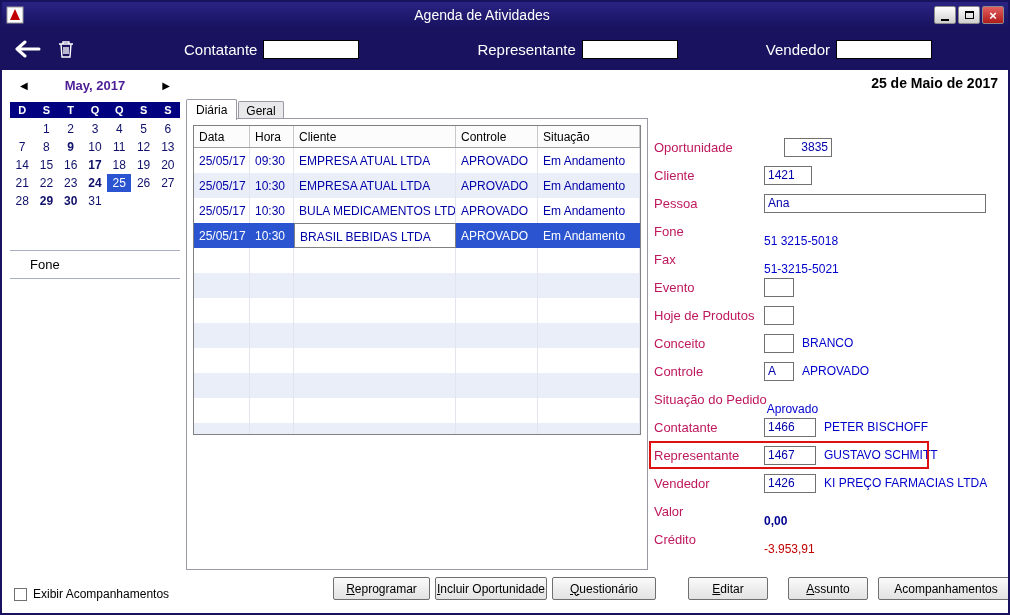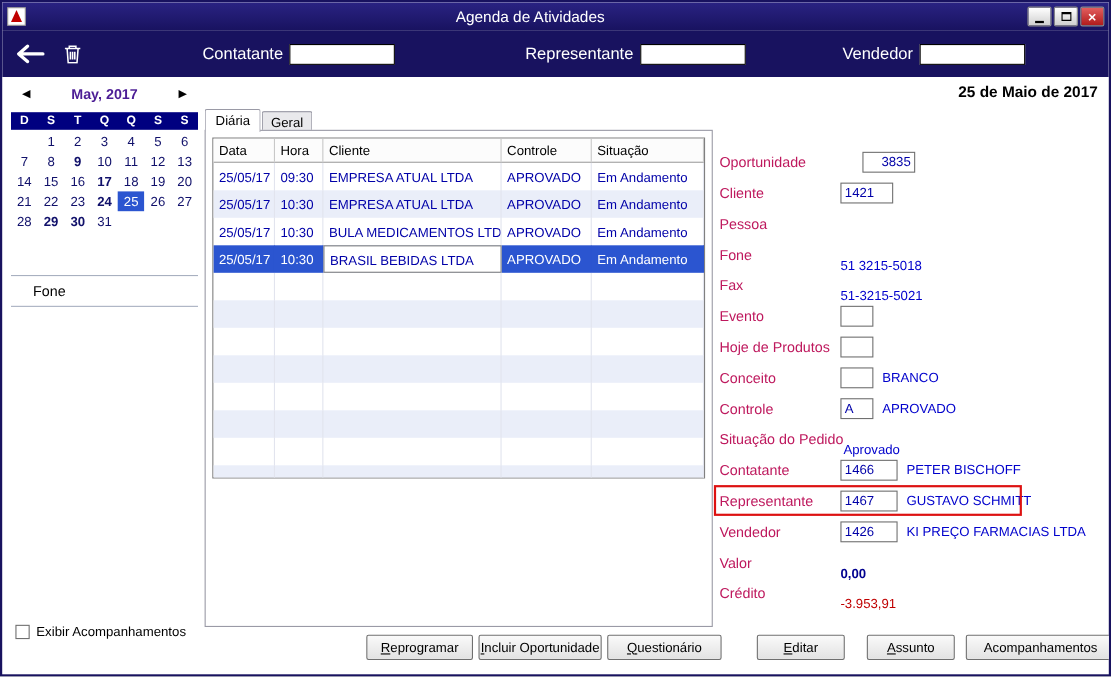--- a/index.html
+++ b/index.html
@@ -76,21 +76,21 @@
   .detail-text.bold{font-weight:bold;color:#000090;}
   .detail-text.negative{color:#c00000;}
   .detail-row.highlighted::after{content:"";position:absolute;left:-5px;top:0;width:276px;height:24px;
     border:2px solid #dd1111;pointer-events:none;}
 
   
   .buttons-row{position:absolute;left:331px;top:575px;display:flex;}
   .push-btn{height:23px;background:linear-gradient(#fafafa,#e2e2e2);border:1px solid #6f6f6f;
     border-radius:2px;font-size:12px;color:#000;font-family:inherit;display:flex;align-items:center;
     justify-content:center;cursor:pointer;padding:0;}
-  .footer-check{position:absolute;left:12px;top:565px;display:flex;align-items:center;}
+  .footer-check{position:absolute;left:12px;top:585px;display:flex;align-items:center;}
   .checkbox{width:13px;height:13px;border:1px solid #707070;background:#fff;margin-right:6px;cursor:pointer;}
   .checkbox-label{font-size:12px;color:#000;}
 </style>
 </head>
 <body>
 
 <div class="window">
 
   <div class="titlebar">
     <span class="app-icon">
@@ -332,20 +332,21 @@
       <div class="detail-row">
         <div class="detail-label">Oportunidade</div>
         <div class="detail-box" style="width: 48px; margin-left: 20px; justify-content: flex-end;">3835</div>
       </div>
       <div class="detail-row">
         <div class="detail-label">Cliente</div>
         <div class="detail-box" style="width: 48px;">1421</div>
       </div>
       <div class="detail-row">
         <div class="detail-label">Pessoa</div>
+        <div class="detail-box" style="width: 222px;">Ana</div>
       </div>
       <div class="detail-row">
         <div class="detail-label">Fone</div>
         <div class="detail-text no-box">51 3215-5018</div>
       </div>
       <div class="detail-row">
         <div class="detail-label">Fax</div>
         <div class="detail-text no-box">51-3215-5021</div>
       </div>
       <div class="detail-row">

